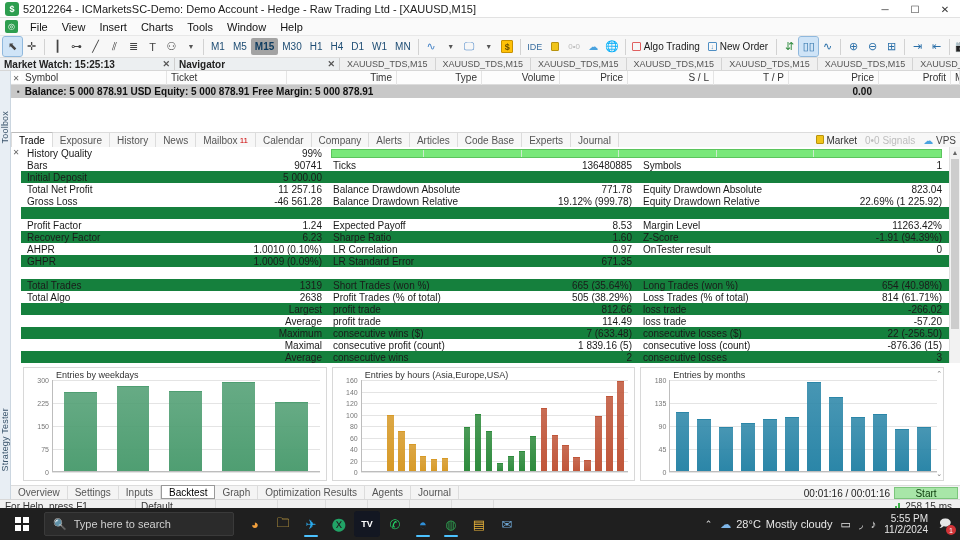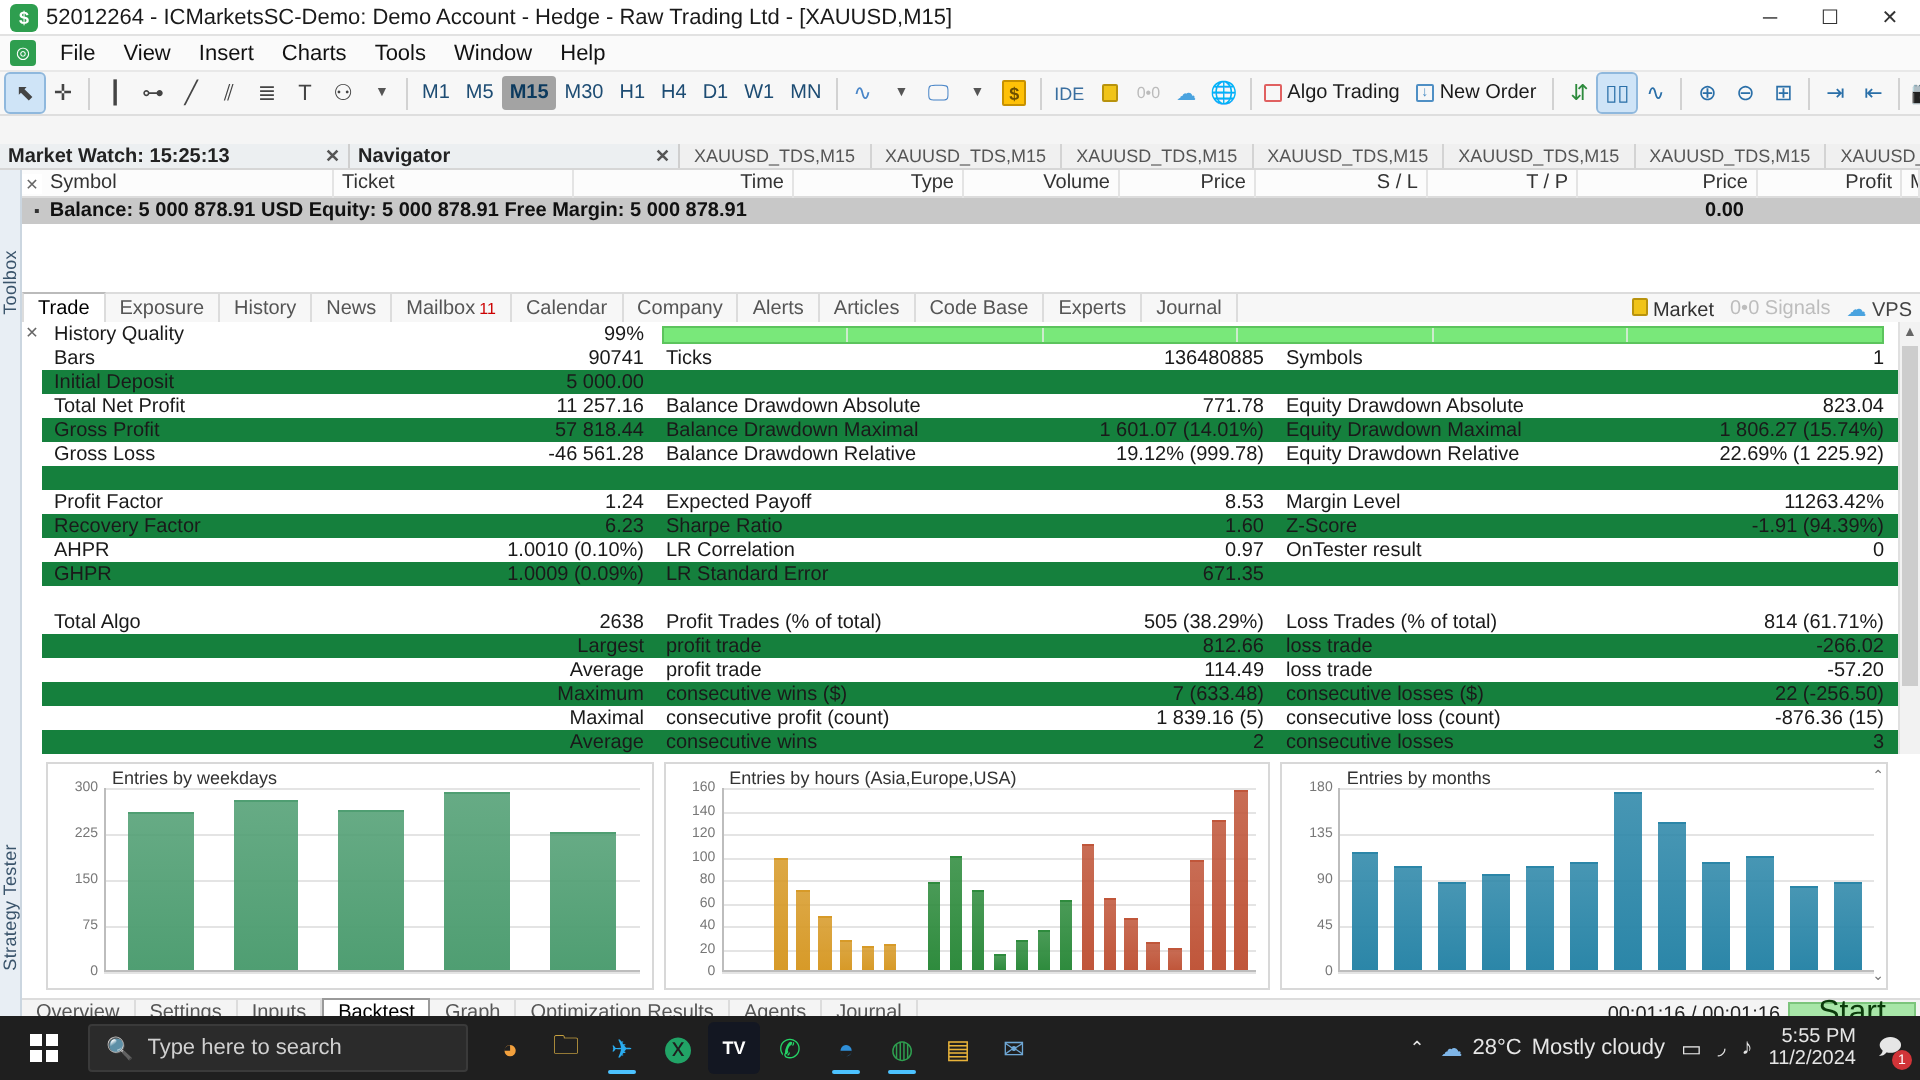--- a/index.html
+++ b/index.html
@@ -71,21 +71,21 @@
     font-size: 10px; color: #1a1a1a; border-radius: 2px; flex: 0 0 auto;
   }
   .caret { font-size: 7px; color: #555; margin-left: 1px; }
   .sq { width: 9px; height: 9px; border: 1.5px solid #e06060; border-radius: 1px; }
   .sqb { width: 9px; height: 9px; border: 1.5px solid #4f8fc4; border-radius: 1px;
          color:#4f8fc4; font-size:7px; display:flex; align-items:center; justify-content:center;}
   .ybox { width:12px;height:13px;background:#ffc107;border:1px solid #c79100;border-radius:1px;
           color:#6b4e00;font-size:9px;font-weight:bold;display:flex;align-items:center;justify-content:center;}
 
   
-  .panelrow { height: 13px; display: flex; background: #f0f0f0; border-bottom: 1px solid #d6d6d6; margin-top: 14px; }
+  .panelrow { height: 13px; display: flex; background: #f0f0f0; border-bottom: 1px solid #d6d6d6; }
   .panelhdr {
     display: flex; align-items: center; justify-content: space-between;
     font-size: 10px; font-weight: bold; color: #222;
     background: #eceff1; border-right: 1px solid #cfcfcf; padding: 0 4px;
   }
   .panelhdr .x { color: #555; font-size: 9px; }
   .chartabs { flex: 1; display: flex; align-items: stretch; overflow: hidden; }
   .chartab {
     padding: 0 7px; display: flex; align-items: center; font-size: 9px; color: #555;
     border-right: 1px solid #d3d3d3; white-space: nowrap; background: #f0f0f0;
@@ -182,21 +182,21 @@
 
   
   .sttabs { height: 14px; display: flex; align-items: stretch; background: #f4f4f4;
             border-top: 1px solid #dcdcdc; position: relative; }
   .sttab { padding: 0 7px; display: flex; align-items: center; font-size: 10px; color: #555;
            border-right: 1px solid #dcdcdc; }
   .sttab.sel { background: #fff; color: #000; border: 1px solid #9a9a9a; margin-top: -1px; }
   .runinfo { position: absolute; right: 70px; top: 0; height: 14px; display:flex; align-items:center;
              font-size: 10px; color: #222; }
   .startbtn { position: absolute; right: 2px; top: 1px; width: 64px; height: 12px;
-              background: #a8e6a8; border: 1px solid #7cc57c; font-size: 16px;
+              background: #a8e6a8; border: 1px solid #7cc57c; font-size: 10px;
               display: flex; align-items: center; justify-content: center; color: #0a3a0a; }
 
   
   .statusbar { height: 14px; background: #f0f0f0; border-top: 1px solid #d8d8d8;
                display: flex; align-items: center; font-size: 10px; color: #333; }
   .sbseg { border-right: 1px solid #dcdcdc; height: 14px; line-height: 14px; padding: 0 5px; }
   .ping { margin-left: auto; display: flex; align-items: center; gap: 4px; padding-right: 8px; }
   .bars3 { display: inline-block; width: 9px; height: 8px; position: relative; }
   .bars3 i { position: absolute; bottom: 0; width: 2px; background: #3fb24d; }
   .bars3 i:nth-child(1){left:0;height:3px}.bars3 i:nth-child(2){left:3px;height:5px}
@@ -437,28 +437,20 @@
               <div class="c-val3"></div>
             </div>
             <div class="srow">
               <div class="c-lbl">Total Net Profit</div>
               <div class="c-val">11 257.16</div>
               <div class="c-lbl2">Balance Drawdown Absolute</div>
               <div class="c-val2">771.78</div>
               <div class="c-lbl3">Equity Drawdown Absolute</div>
               <div class="c-val3">823.04</div>
             </div>
-            <div class="srow alt">
-              <div class="c-lbl">Gross Profit</div>
-              <div class="c-val">57 818.44</div>
-              <div class="c-lbl2">Balance Drawdown Maximal</div>
-              <div class="c-val2">1 601.07 (14.01%)</div>
-              <div class="c-lbl3">Equity Drawdown Maximal</div>
-              <div class="c-val3">1 806.27 (15.74%)</div>
-            </div>
             <div class="srow">
               <div class="c-lbl">Gross Loss</div>
               <div class="c-val">-46 561.28</div>
               <div class="c-lbl2">Balance Drawdown Relative</div>
               <div class="c-val2">19.12% (999.78)</div>
               <div class="c-lbl3">Equity Drawdown Relative</div>
               <div class="c-val3">22.69% (1 225.92)</div>
             </div>
             <div class="srow alt blank"></div>
             <div class="srow">
@@ -487,20 +479,28 @@
             </div>
             <div class="srow alt">
               <div class="c-lbl">GHPR</div>
               <div class="c-val">1.0009 (0.09%)</div>
               <div class="c-lbl2">LR Standard Error</div>
               <div class="c-val2">671.35</div>
               <div class="c-lbl3"></div>
               <div class="c-val3"></div>
             </div>
             <div class="srow blank"></div>
+            <div class="srow alt">
+              <div class="c-lbl">Total Trades</div>
+              <div class="c-val">1319</div>
+              <div class="c-lbl2">Short Trades (won %)</div>
+              <div class="c-val2">665 (35.64%)</div>
+              <div class="c-lbl3">Long Trades (won %)</div>
+              <div class="c-val3">654 (40.98%)</div>
+            </div>
             <div class="srow">
               <div class="c-lbl">Total Algo</div>
               <div class="c-val">2638</div>
               <div class="c-lbl2">Profit Trades (% of total)</div>
               <div class="c-val2">505 (38.29%)</div>
               <div class="c-lbl3">Loss Trades (% of total)</div>
               <div class="c-val3">814 (61.71%)</div>
             </div>
             <div class="srow alt">
               <div class="c-lbl"></div>

